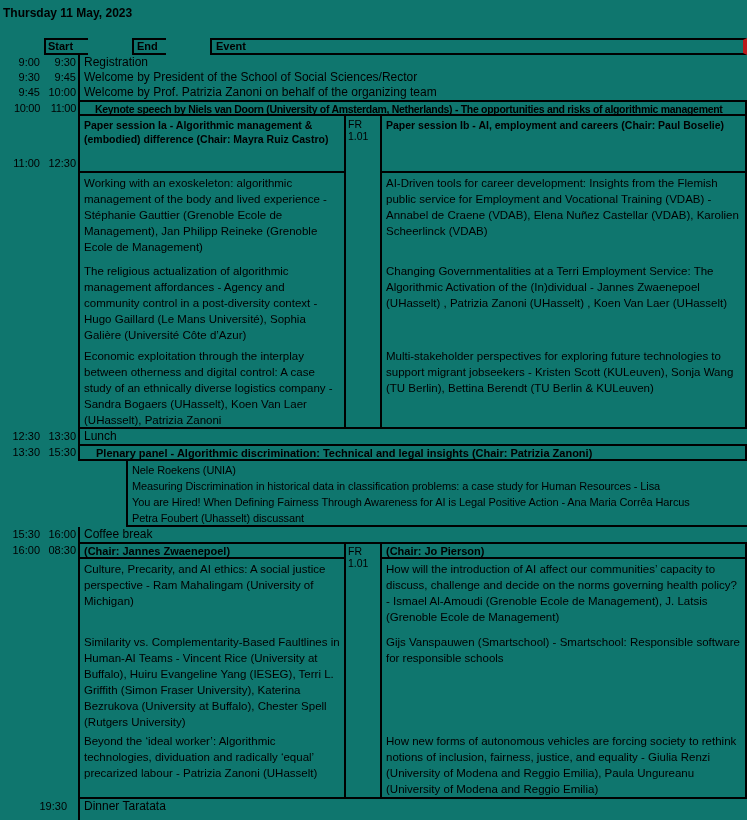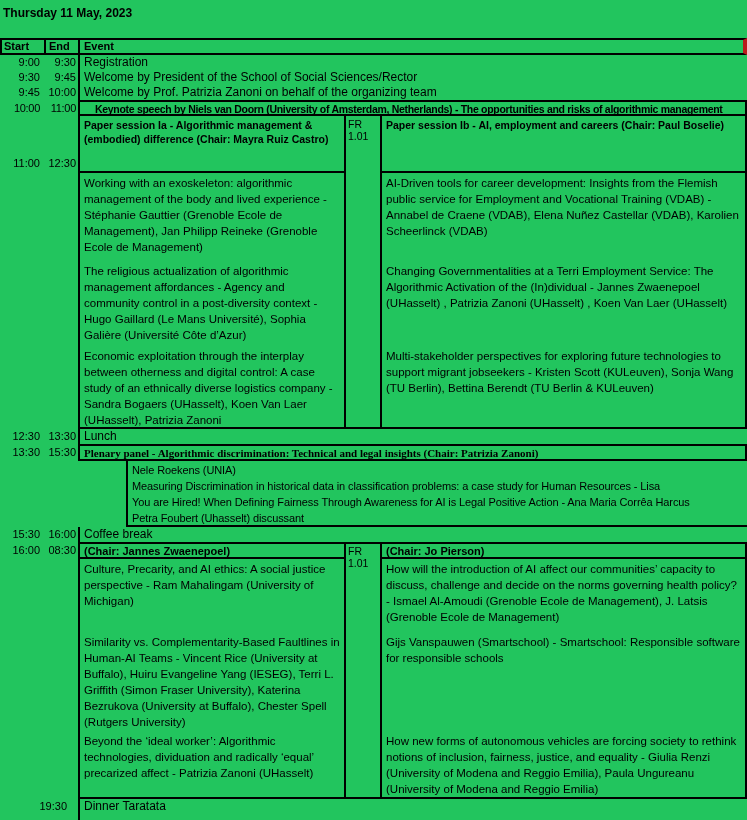--- a/index.html
+++ b/index.html
@@ -1,57 +1,57 @@
 <!DOCTYPE html>
 <html><head>
 <meta charset="utf-8">
 <style>
   html,body{margin:0;padding:0;background:#fff;}
-  .wrap{position:relative;width:747px;height:820px;background:#22c55e;color:#000;
+  .wrap{position:relative;width:747px;height:820px;background:#0f766e;color:#000;
         font-family:"Liberation Sans",sans-serif;overflow:hidden;}
   .r{display:flex;width:747px;box-sizing:border-box;}
   .c{box-sizing:border-box;}
   .c-start{width:44px;flex:0 0 44px;}
   .c-end{width:34px;flex:0 0 34px;}
   .c-event{flex:1 1 auto;min-width:0;}
   .time{font-size:11px;text-align:right;white-space:nowrap;}
   .c-start.time{padding-right:4px;}
   .c-end.time{padding-right:2px;}
   .bl{border-left:2px solid #000;}
   .br{border-right:2px solid #000;}
   .bt{border-top:2px solid #000;}
   .bb{border-bottom:2px solid #000;}
   .bold{font-weight:bold;}
   
   .title-area{height:38px;padding:3px 0 0 3px;box-sizing:border-box;}
   .doc-title{font-size:12px;font-weight:bold;}
   
   .hdr{height:17px;line-height:13px;font-size:11px;font-weight:bold;}
-  .hdr .c{border-top:2px solid #000;border-bottom:2px solid #000;}
+  .hdr .c{border-top:2px solid #000;border-bottom:2px solid #000;margin-left:44px;}
   .hdr .c-start{border-left:2px solid #000;padding-left:2px;}
   .hdr .c-end{border-left:2px solid #000;padding-left:3px;}
   .hdr .c-event{border-left:2px solid #000;border-right:4px solid #b91c1c;padding-left:4px;}
   
   .simple{height:15px;line-height:15px;font-size:12px;}
   .simple .c-event{padding-left:4px;white-space:nowrap;overflow:hidden;}
   .keynote{height:16px;line-height:12px;font-size:10.5px;letter-spacing:-0.3px;}
   .keynote .c-event{padding-left:15px;white-space:nowrap;overflow:hidden;}
   
   .subL{width:268px;flex:0 0 268px;}
   .subF{width:36px;flex:0 0 36px;}
   .subR{flex:1 1 auto;min-width:0;}
   .sess-title{font-size:10.5px;font-weight:bold;line-height:14px;padding:2px 4px;}
   .room{font-size:10.5px;padding:2px 1px 0 2px;}
   .chair-label{font-size:11px;font-weight:bold;line-height:13px;padding:1px 4px;white-space:nowrap;overflow:hidden;}
   .band{display:flex;box-sizing:border-box;}
   .paper{font-size:11.5px;line-height:16px;padding:2px 4px 0 4px;}
   .vbot{display:flex;flex-direction:column;justify-content:flex-end;padding-bottom:4px;}
   
   .plenary-head{height:17px;line-height:13px;font-size:11px;}
-  .plenary-head .c-event{padding-left:4px;white-space:nowrap;overflow:hidden;font-family:Liberation Serif, serif;}
+  .plenary-head .c-event{padding-left:16px;white-space:nowrap;overflow:hidden;}
   .plenary-body{height:66px;margin-left:48px;}
   .plenary-body .c-event{padding:1px 0 0 4px;}
   .pl-line{font-size:11px;line-height:16px;letter-spacing:-0.1px;white-space:nowrap;overflow:hidden;}
   
   .dinner{height:28px;line-height:14px;font-size:12px;}
   .dinner .c-time-merged{width:78px;flex:0 0 78px;text-align:right;
         padding-right:11px;font-size:11px;box-sizing:border-box;}
   .dinner .c-event{padding-left:4px;}
 </style>
 </head>
@@ -173,21 +173,21 @@
     <div class="band" style="height:99px;">
       <div class="c c-start"></div>
       <div class="c c-end"></div>
       <div class="c subL bl br paper">Similarity vs. Complementarity-Based Faultlines in Human-AI Teams - Vincent Rice (University at Buffalo), Huiru Evangeline Yang (IESEG), Terri L. Griffith (Simon Fraser University), Katerina Bezrukova (University at Buffalo), Chester Spell (Rutgers University)</div>
       <div class="c subF br"></div>
       <div class="c subR br paper">Gijs Vanspauwen (Smartschool) - Smartschool: Responsible software for responsible schools</div>
     </div>
     <div class="band" style="height:68px;">
       <div class="c c-start"></div>
       <div class="c c-end"></div>
-      <div class="c subL bl br bb paper">Beyond the ‘ideal worker’: Algorithmic technologies, dividuation and radically ‘equal’ precarized affect - Patrizia Zanoni (UHasselt)</div>
+      <div class="c subL bl br bb paper">Beyond the ‘ideal worker’: Algorithmic technologies, dividuation and radically ‘equal’ precarized labour - Patrizia Zanoni (UHasselt)</div>
       <div class="c subF br bb"></div>
       <div class="c subR br bb paper">How new forms of autonomous vehicles are forcing society to rethink notions of inclusion, fairness, justice, and equality - Giulia Renzi (University of Modena and Reggio Emilia), Paula Ungureanu (University of Modena and Reggio Emilia)</div>
     </div>
   </div>
 
   <div class="r dinner bb">
     <div class="c c-time-merged">19:30</div>
     <div class="c c-event bl">Dinner Taratata</div>
   </div>
 

